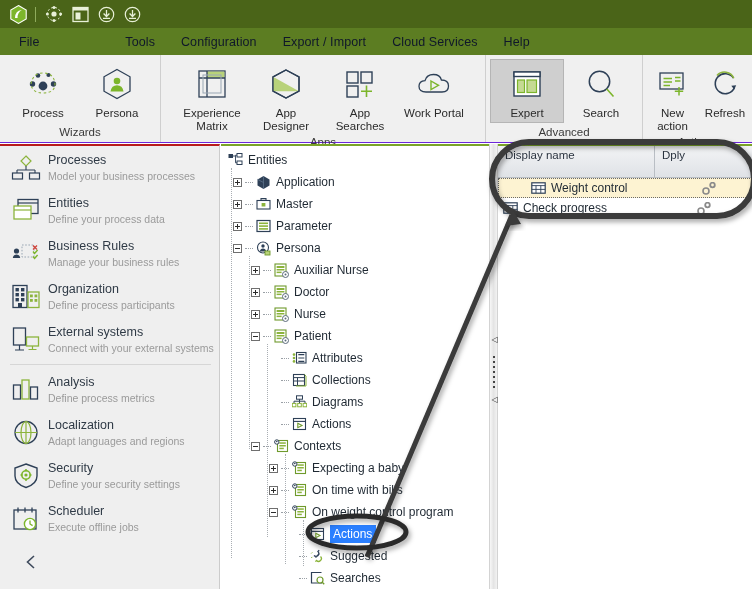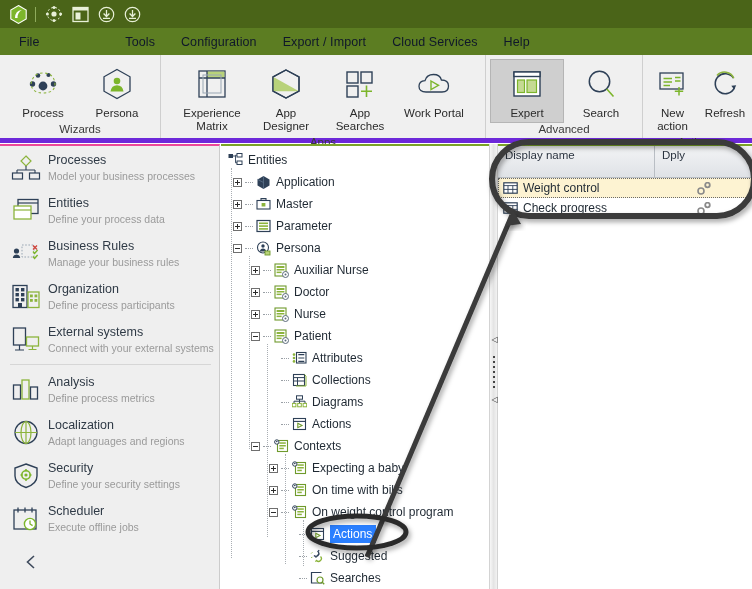--- a/index.html
+++ b/index.html
@@ -55,21 +55,21 @@
     background: #ffffff;
     color: #3c3c3c;
     margin-top: 36px;
   }
 
   
   .ribbon {
     position: absolute; left: 0; top: 55px;
     width: 752px; height: 88px;
     background: #f0f0f0;
-    border-bottom: 5px solid #6d28d9;
+    border-bottom: 1px solid #6d28d9;
   }
   .ribbon-inner {
     position: relative;
     width: 100%; height: 100%;
     display: flex;
     align-items: stretch;
   }
   .rgroup {
     position: relative;
     display: flex;
@@ -116,21 +116,21 @@
     padding-bottom: 3px;
     height: 16px;
   }
 
   
   .leftnav {
     position: absolute;
     left: 0; top: 144px;
     width: 220px; height: 445px;
     background: #efefef;
-    border-top: 2px solid #ec4899;
+    border-top: 2px solid #b91c1c;
     border-right: 1px solid #cccccc;
     overflow: hidden;
   }
   .nav-item {
     display: flex;
     align-items: flex-start;
     padding: 6px 6px 5px 10px;
     cursor: default;
   }
   .nav-ic {
@@ -270,20 +270,21 @@
     align-items: center;
     height: 20px;
     font-size: 12px;
     color: #1f2933;
     cursor: default;
   }
   .grow.sel {
     background: #fdf3d2;
     outline: 1px dotted #6a6a6a;
     outline-offset: -1px;
+    padding-left: 28px;
   }
   .grow .gcell1 {
     width: 157px;
     display: flex; align-items: center;
     padding-left: 5px;
     white-space: nowrap;
     overflow: hidden;
   }
   .grow .gcell2 {
     width: 97px;

